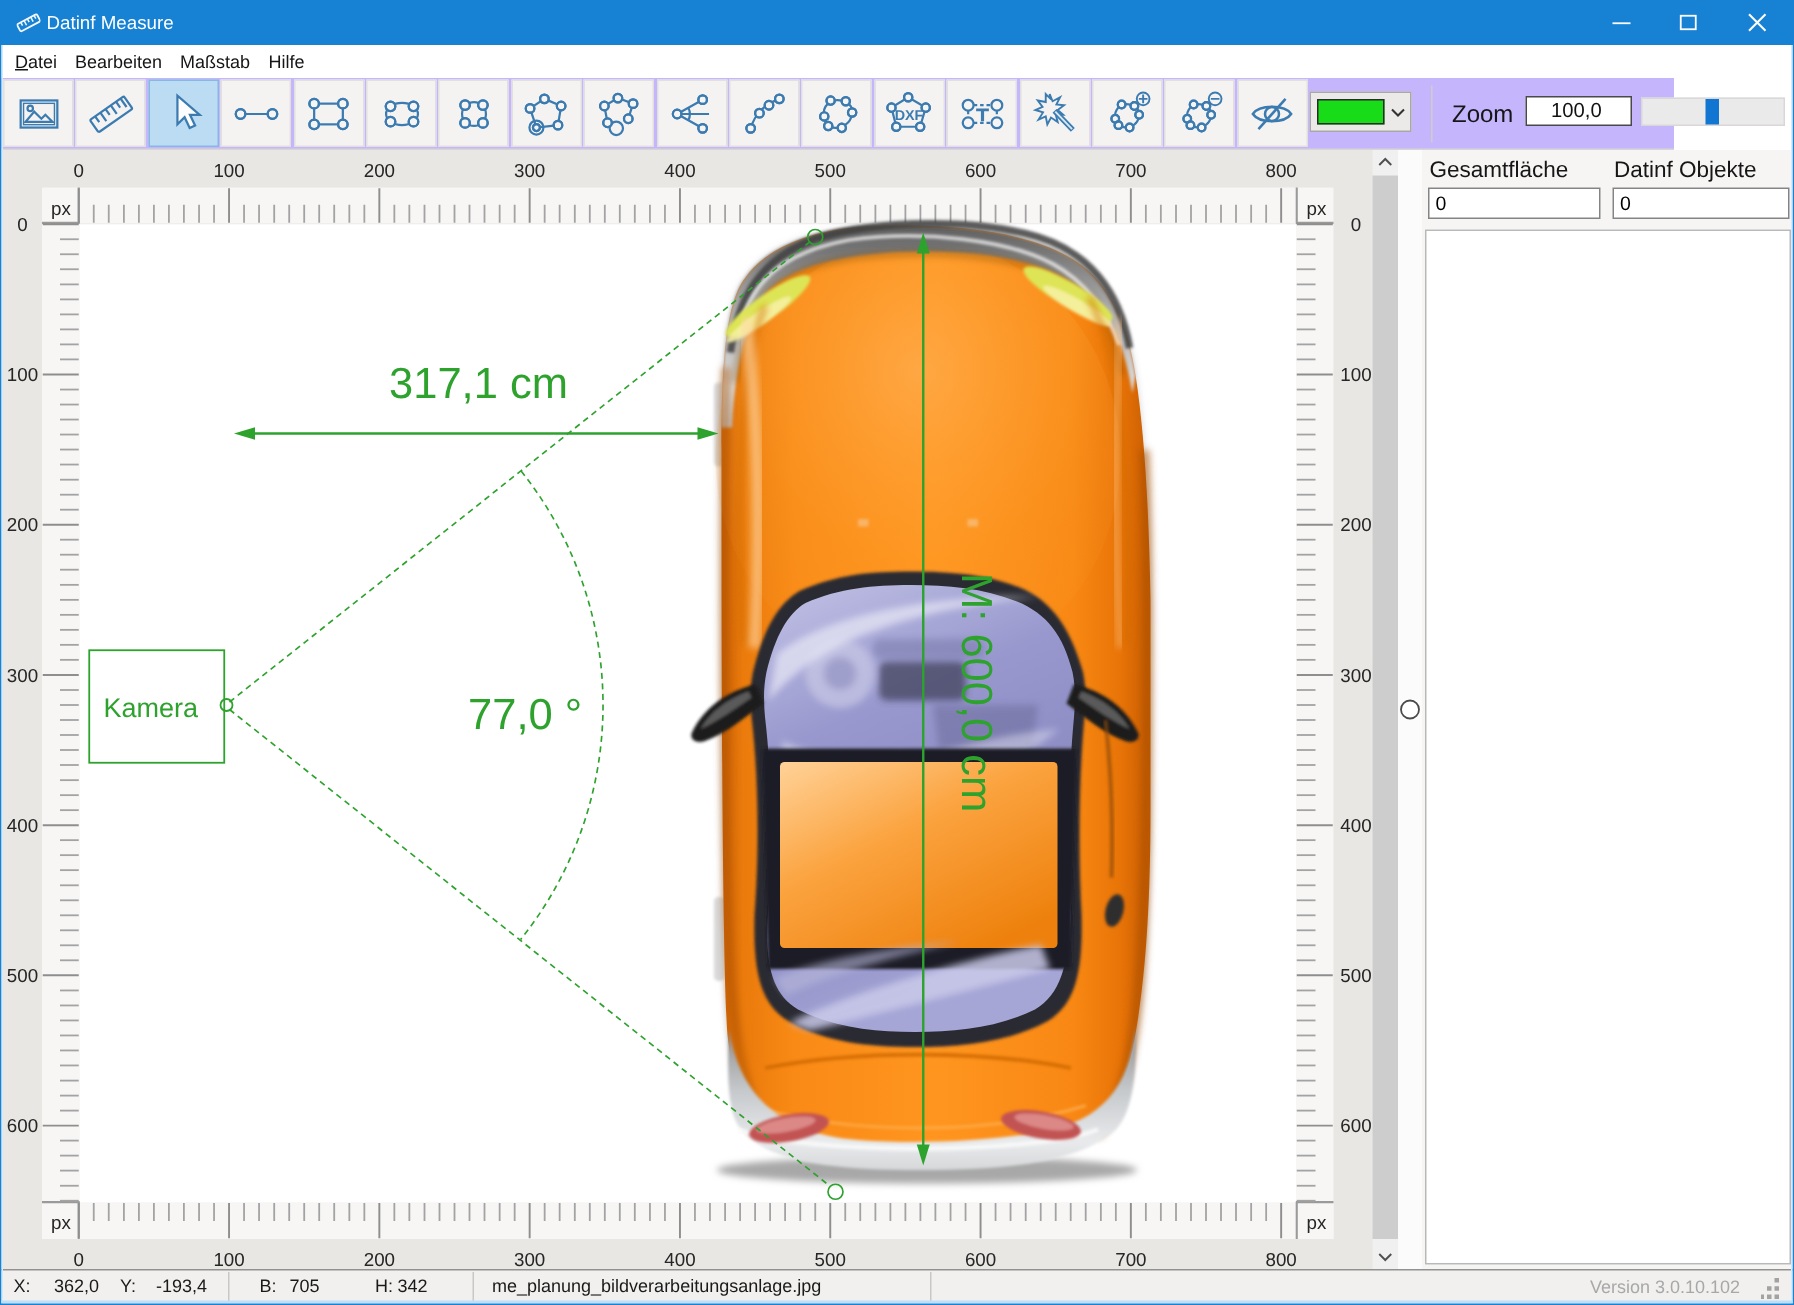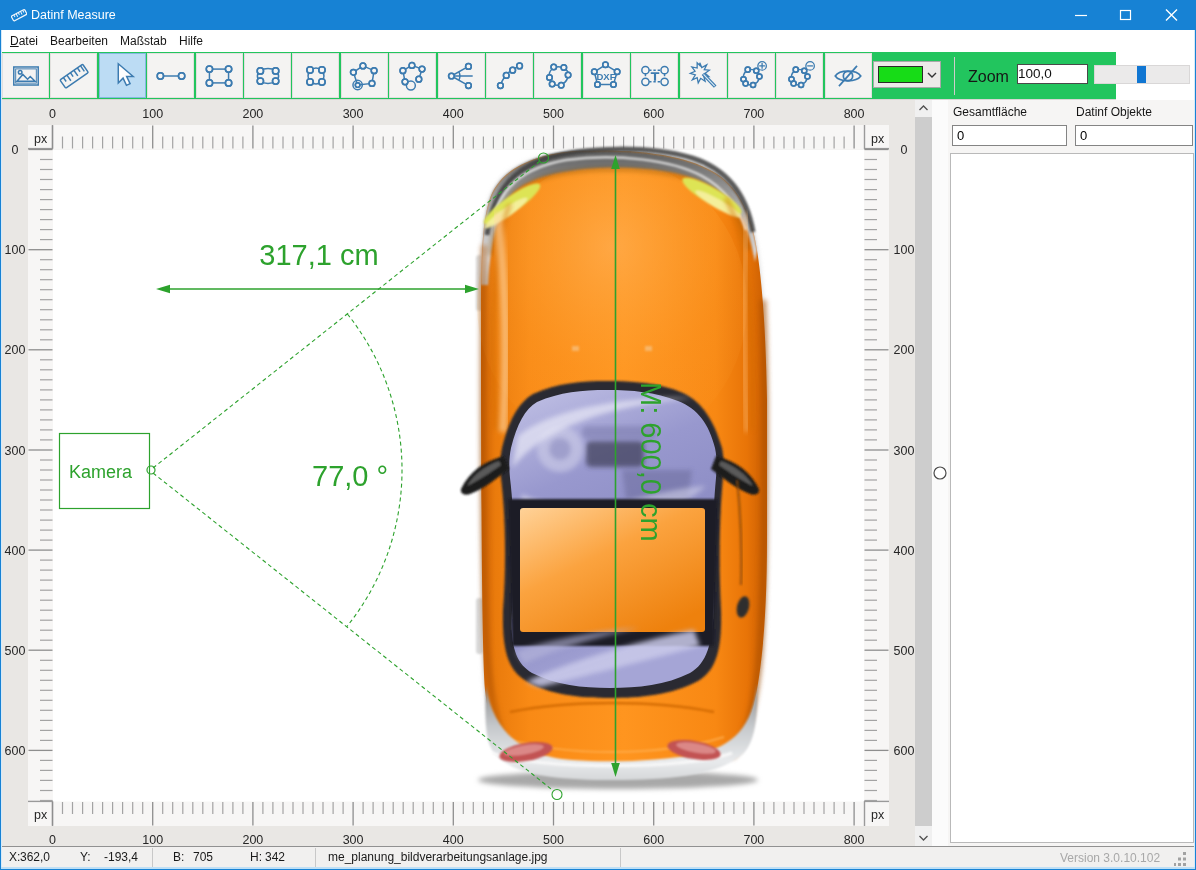--- a/index.html
+++ b/index.html
@@ -1,25 +1,25 @@
 <!DOCTYPE html>
 <html><head><meta charset="utf-8"><style>
 *{margin:0;padding:0;box-sizing:border-box}
 html,body{width:1196px;height:870px;overflow:hidden;font-family:"Liberation Sans",sans-serif;background:#fff}
 #root{position:relative;width:1196px;height:870px}
 .abs{position:absolute}
 #title{left:0;top:0;width:1196px;height:30px;background:#1782d4;color:#fff}
 #title .t{position:absolute;left:31px;top:8px;font-size:12.5px;color:#fff}
 #menu{left:0;top:30px;width:1196px;height:22px;background:#fff;font-size:12px;color:#161616}
 #menu span{position:absolute;top:4px}
-#toolbar{left:0;top:52px;width:1116px;height:48px;background:#22c55e;border-bottom:1px solid #d8d6d4}
+#toolbar{left:0;top:52px;width:1116px;height:48px;background:#c4b5fd;border-bottom:1px solid #d8d6d4}
 .tbtn{position:absolute;top:1px;width:47px;height:45px;background:#f4f3f2;border:1px solid #e2e0de;display:flex;align-items:center;justify-content:center}
 .tbtn.sel{background:#bcdcf4;border-color:#86b8e0}
 .rn{font-size:12.5px;fill:#262626;font-family:"Liberation Sans",sans-serif}
-.lbl{font-size:12px;color:#161616}
+.lbl{font-size:15px;color:#161616}
 </style></head><body>
 <div id="root">
 
 <div class="abs" id="title">
  <svg class="abs" style="left:11px;top:8px" width="16" height="14" viewBox="0 0 16 14">
         <g transform="rotate(-28 8 7)">
           <rect x="0.5" y="4.5" width="15" height="5.5" rx="1" fill="none" stroke="#f3f7fb" stroke-width="1.2"></rect>
           <path d="M3.5,4.5 V7 M6,4.5 V8 M8.5,4.5 V7 M11,4.5 V8 M13.5,4.5 V7" stroke="#f3f7fb" stroke-width="1"></path>
         </g>
       </svg>
@@ -261,21 +261,21 @@
         </svg>
       </div>
  <div class="abs" style="left:873px;top:9px;width:68px;height:27px;background:#eceae8;border:1px solid #a8a8a8">
    <div class="abs" style="left:4px;top:4px;width:45px;height:17px;background:#17dc17;border:1px solid #2a2a2a"></div>
    <svg class="abs" style="left:52px;top:8px" width="12" height="10" viewBox="0 0 12 10">
           <path d="M2,3 L6,7 L10,3" stroke="#333" stroke-width="1.4" fill="none"></path>
         </svg>
  </div>
  <div class="abs" style="left:954px;top:5px;width:1px;height:38px;background:#cfcdcb"></div>
  <div class="abs lbl" style="left:968px;top:16px;font-size:16px">Zoom</div>
- <div class="abs" style="left:1017px;top:12px;width:71px;height:20px;background:#fff;border:1px solid #494949;font-size:13.5px;color:#111;padding:1px 0 0 0">100,0</div>
+ <div class="abs" style="left:1017px;top:12px;width:71px;height:20px;background:#fff;border:1px solid #494949;font-size:13.5px;color:#111;padding:1px 0 0 16px">100,0</div>
  <div class="abs" style="left:1094px;top:13px;width:96px;height:19px;background:#ebeaea;border:1px solid #d9d7d7">
    <div class="abs" style="left:42px;top:0px;width:9px;height:17px;background:#1076d2"></div>
  </div>
 </div>
 
 <svg class="abs" style="left:0;top:100px" width="932" height="746" viewBox="0 100 932 746">
  <rect x="0" y="100" width="932" height="746" fill="#e9e7e4"></rect>
 
  <rect x="28" y="125" width="861" height="24" fill="#f7f6f5"></rect>
  <rect x="28" y="149" width="25" height="677" fill="#f7f6f5"></rect>
@@ -775,21 +775,21 @@
 <div class="abs" style="left:948px;top:100px;width:248px;height:746px;background:#f6f5f4">
  <div class="abs lbl" style="left:5px;top:5px">Gesamtfläche</div>
  <div class="abs lbl" style="left:128px;top:5px">Datinf Objekte</div>
  <div class="abs" style="left:4px;top:25px;width:115px;height:21px;background:#fff;border:1px solid #848484;font-size:13px;padding:2px 0 0 4px">0</div>
  <div class="abs" style="left:127px;top:25px;width:118px;height:21px;background:#fff;border:1px solid #848484;font-size:13px;padding:2px 0 0 4px">0</div>
  <div class="abs" style="left:2px;top:53px;width:244px;height:690px;background:#fff;border:1px solid #b9b9b9"></div>
 </div>
 
 <div class="abs" style="left:0;top:846px;width:1196px;height:22px;background:#f1f0ef;border-top:1px solid #919191;font-size:12px;color:#1a1a1a">
  <div class="abs" style="left:9px;top:3px">X:</div>
- <div class="abs" style="left:20px;top:3px">362,0</div>
+ <div class="abs" style="left:36px;top:3px">362,0</div>
  <div class="abs" style="left:80px;top:3px">Y:</div>
  <div class="abs" style="left:104px;top:3px">-193,4</div>
  <div class="abs" style="left:152px;top:1px;width:1px;height:20px;background:#c8c8c8"></div>
  <div class="abs" style="left:173px;top:3px">B:</div>
  <div class="abs" style="left:193px;top:3px">705</div>
  <div class="abs" style="left:250px;top:3px">H:</div>
  <div class="abs" style="left:265px;top:3px">342</div>
  <div class="abs" style="left:315px;top:1px;width:1px;height:20px;background:#c8c8c8"></div>
  <div class="abs" style="left:328px;top:3px">me_planung_bildverarbeitungsanlage.jpg</div>
  <div class="abs" style="left:620px;top:1px;width:1px;height:20px;background:#c8c8c8"></div>

